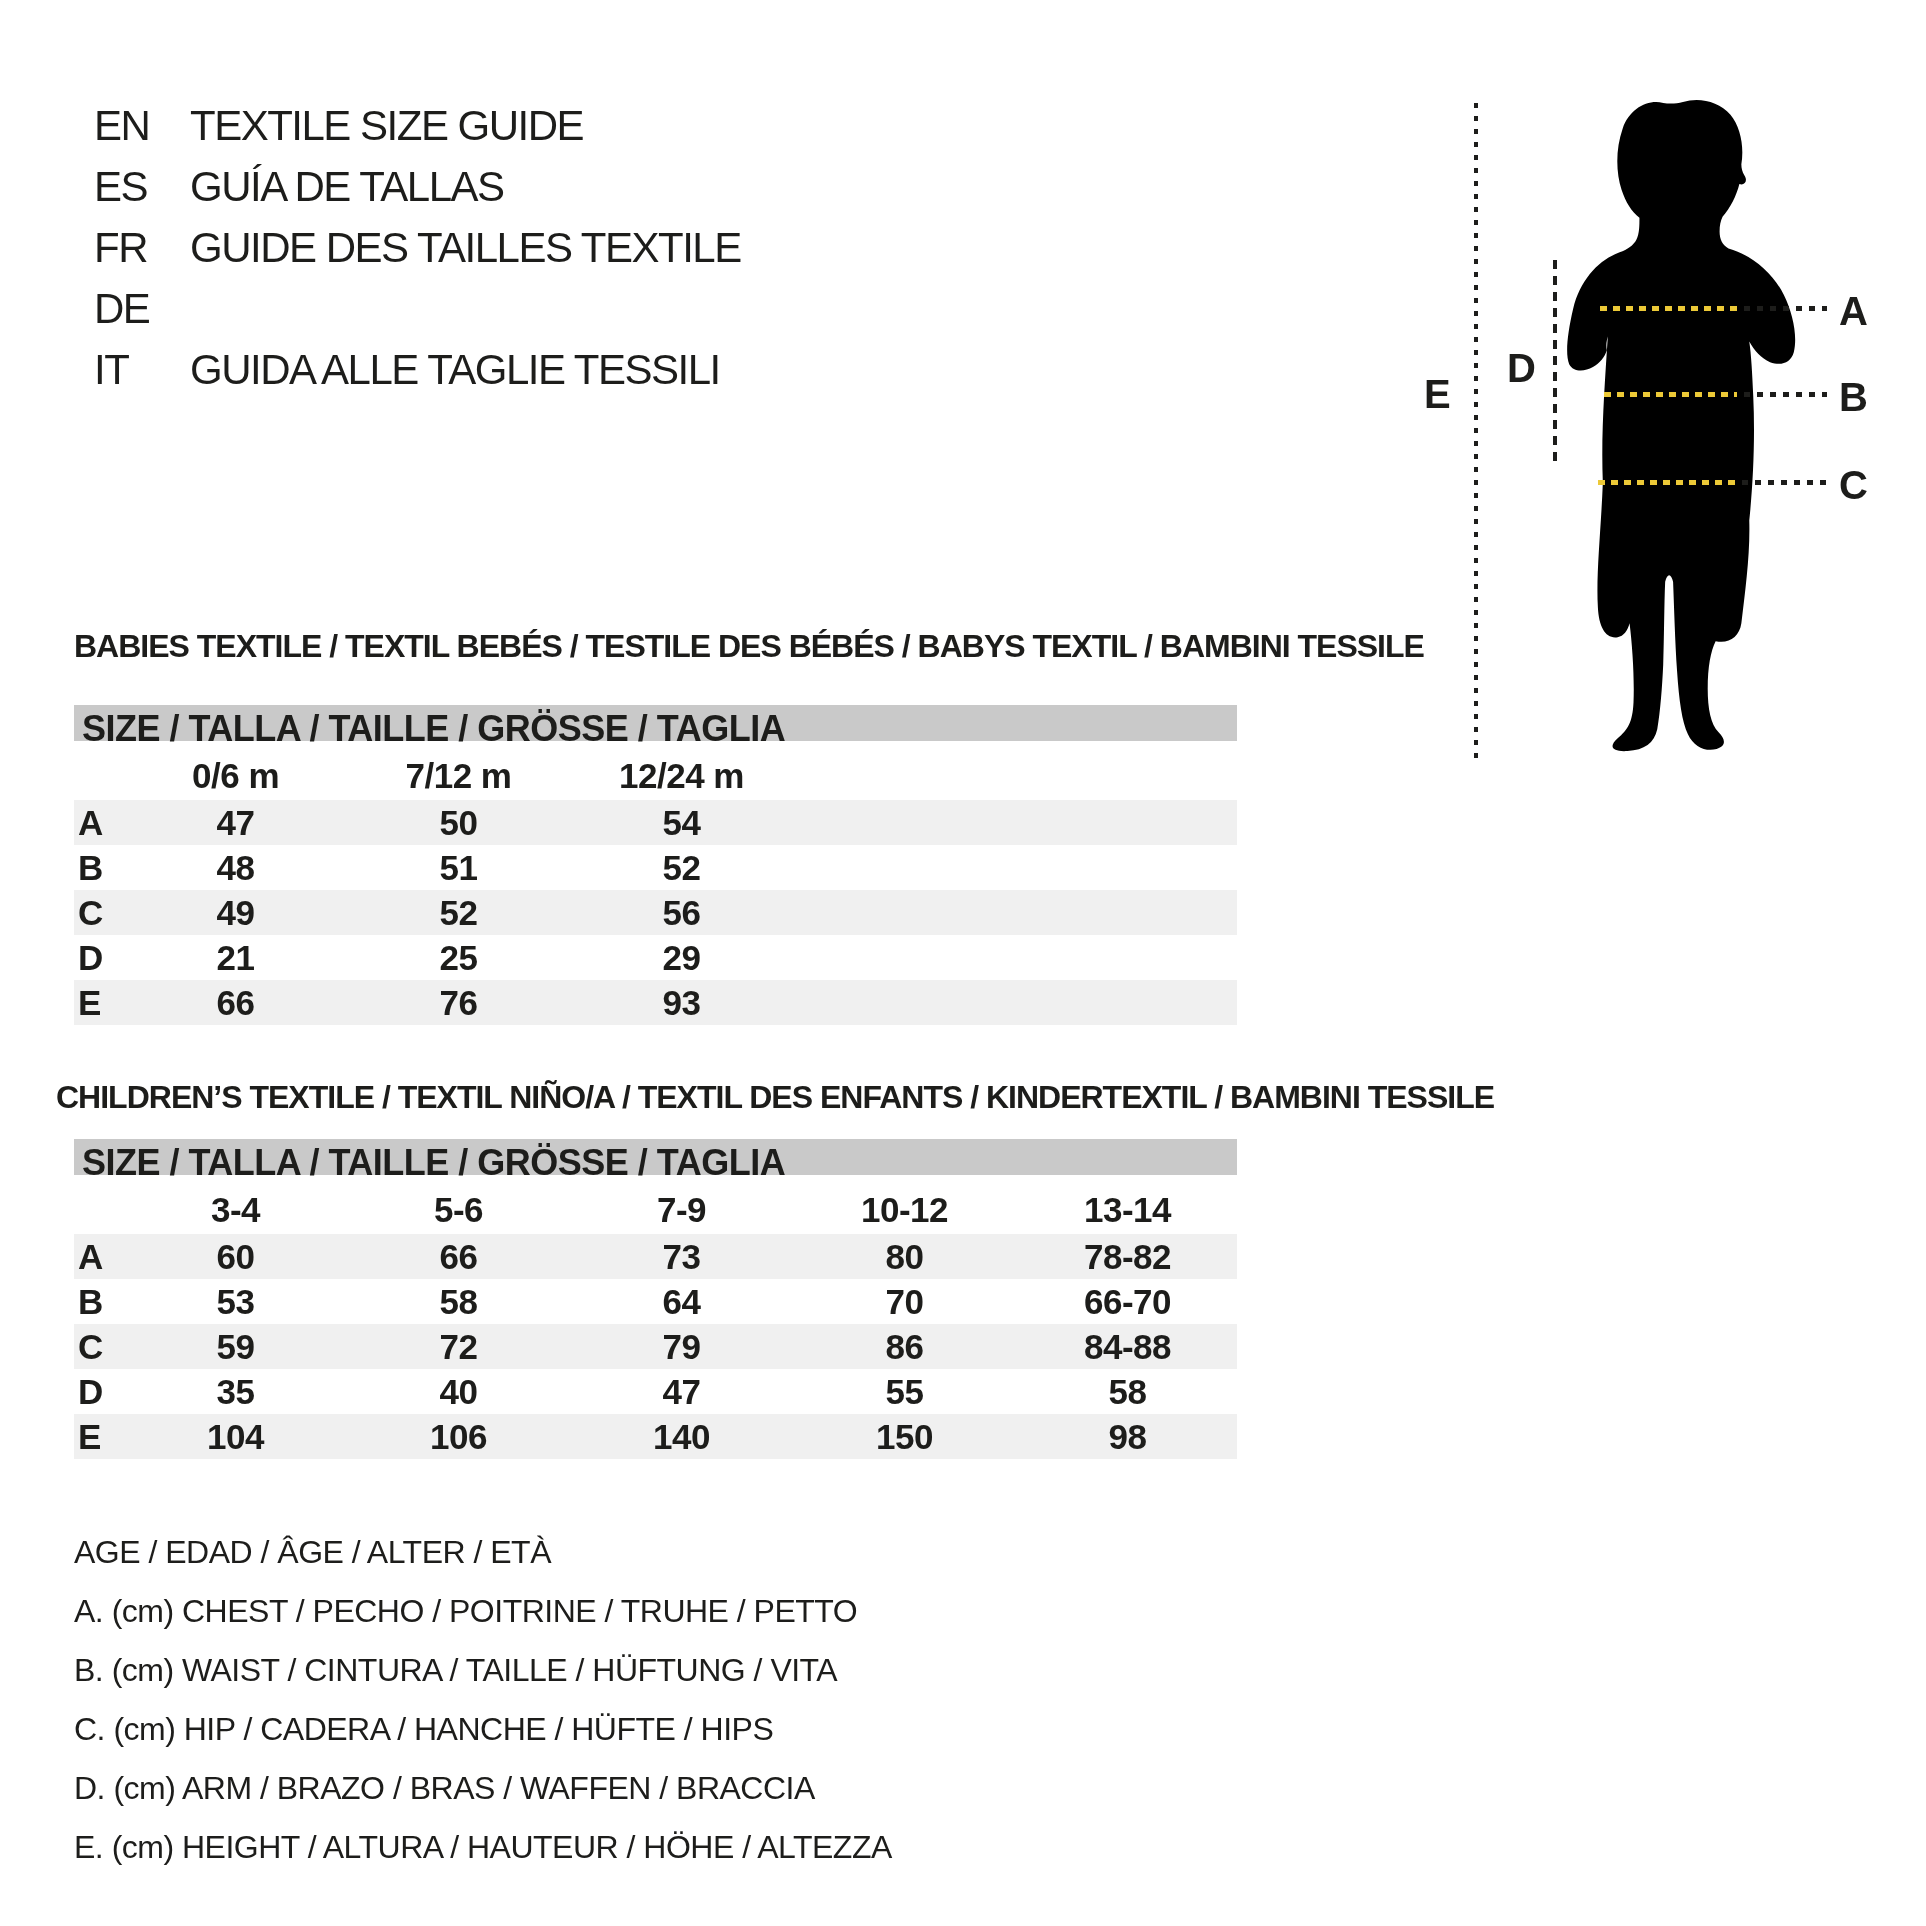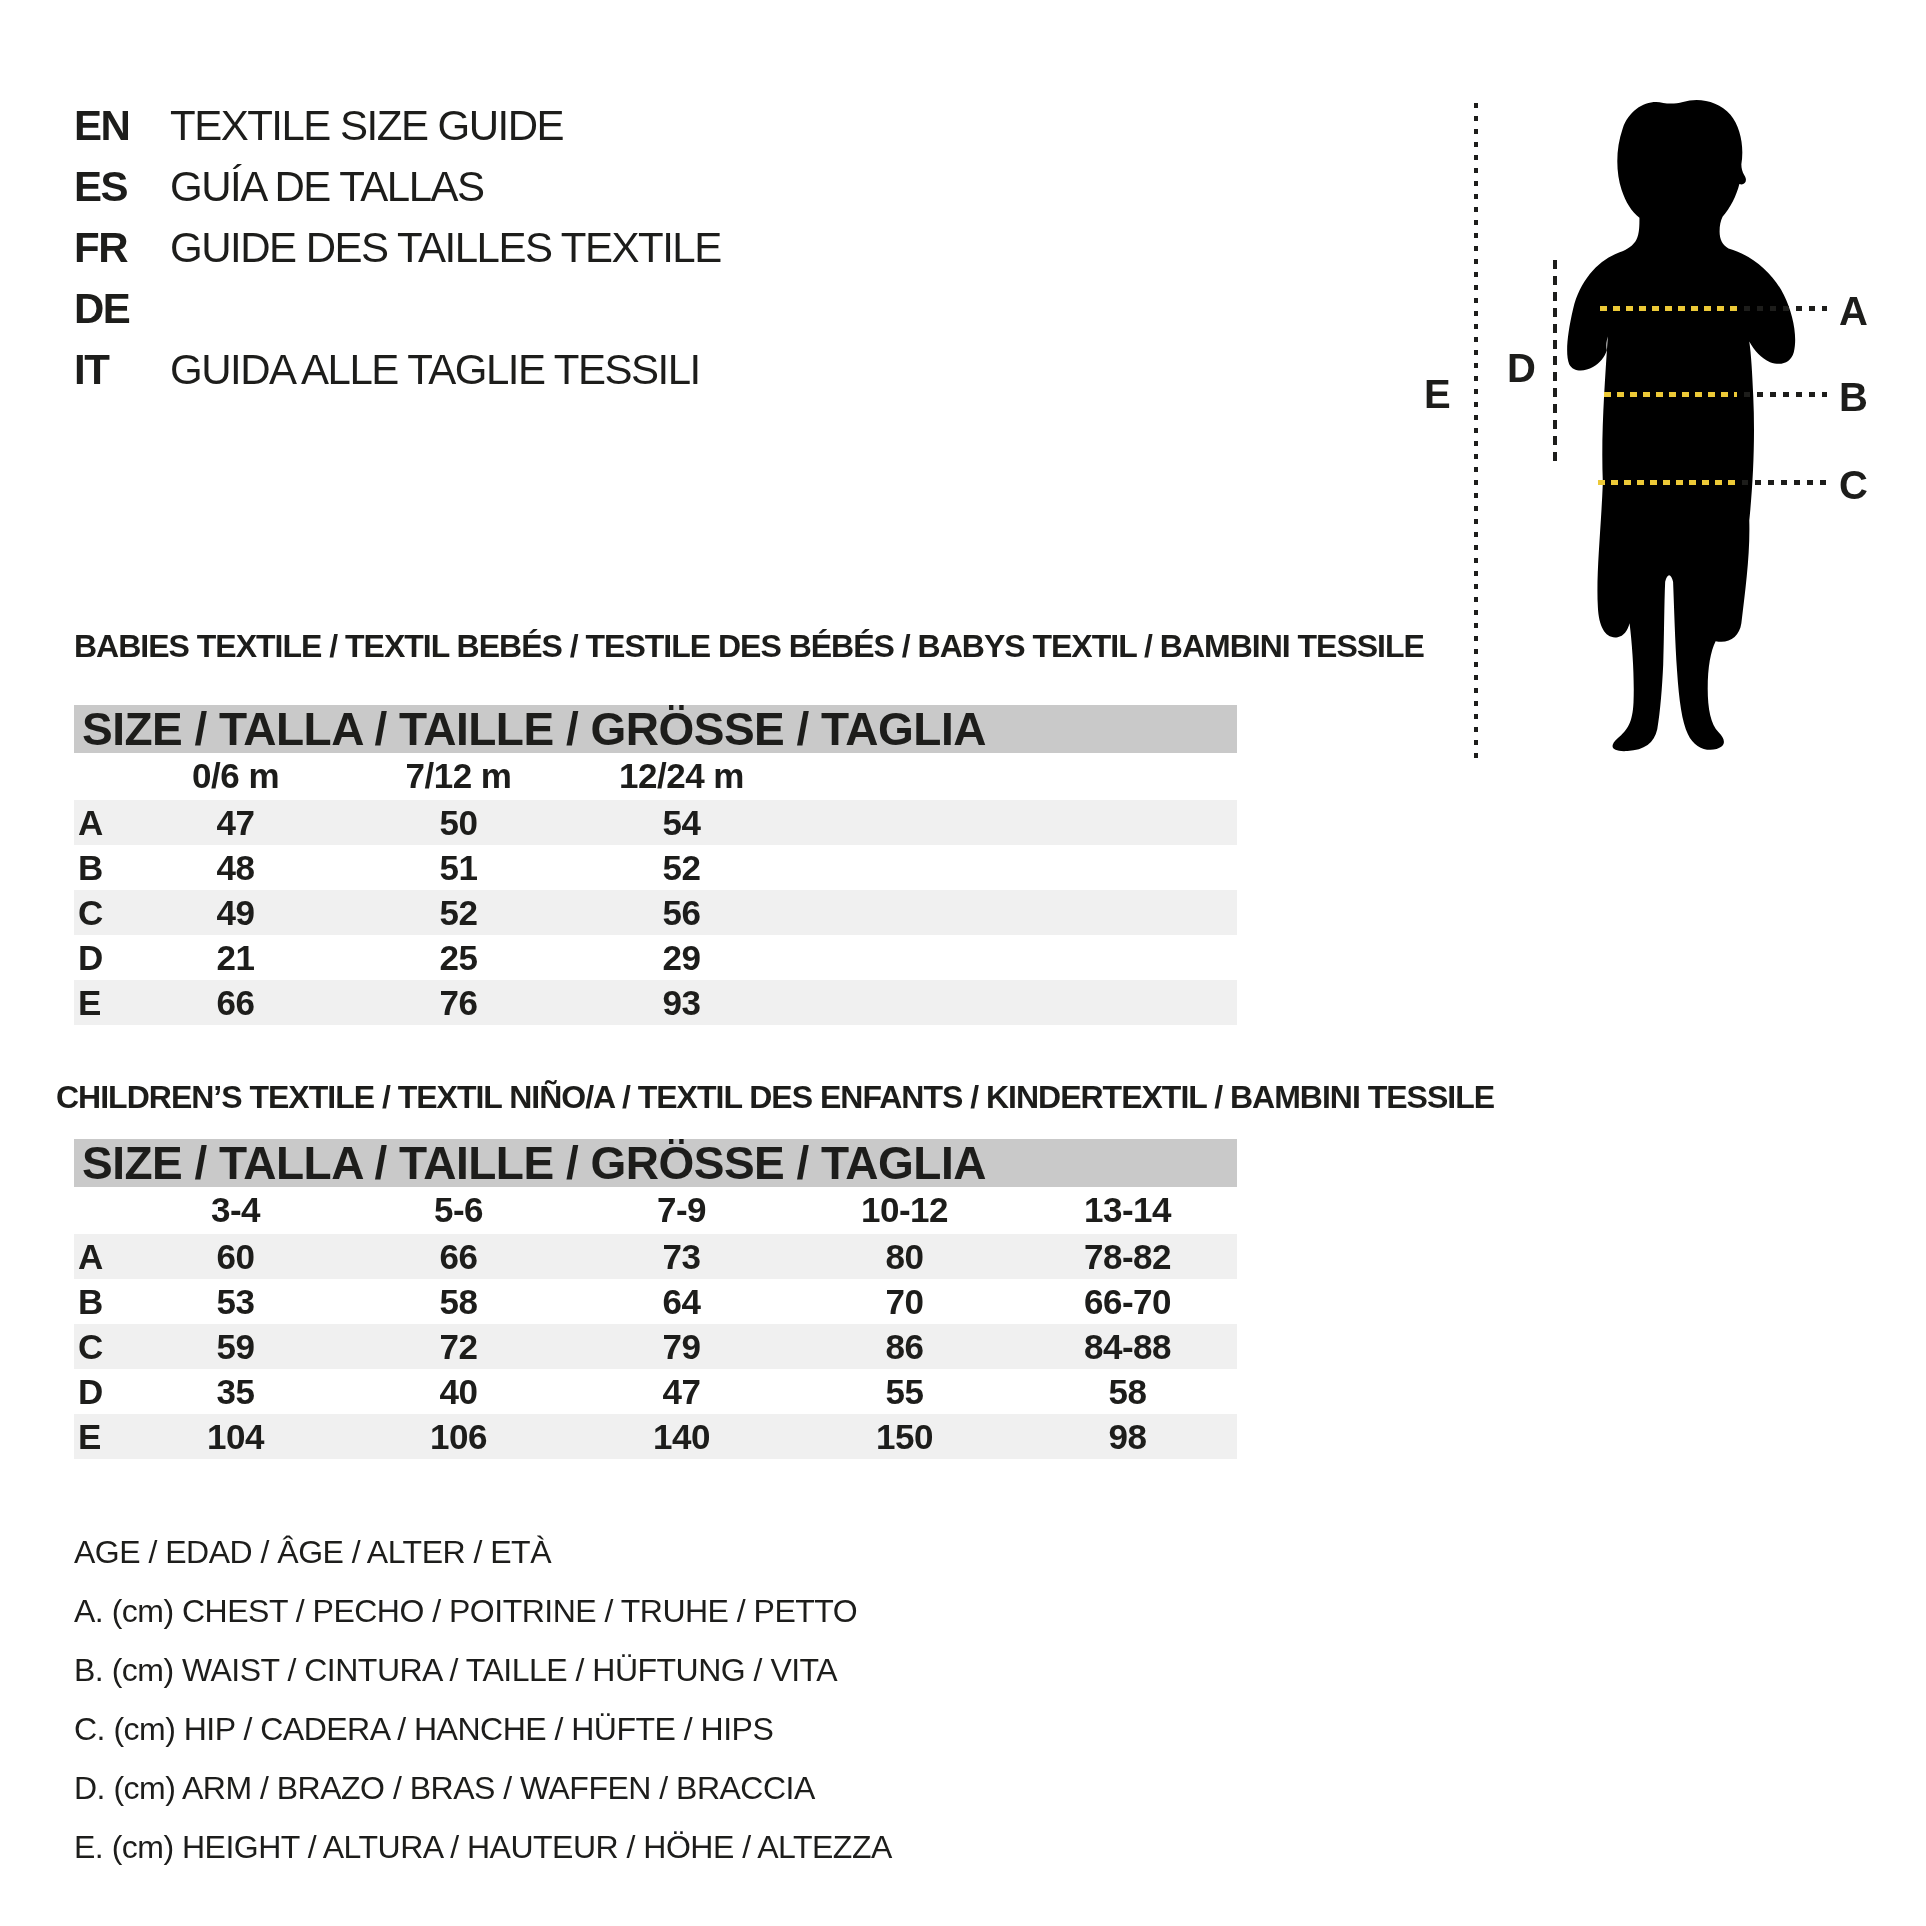--- a/index.html
+++ b/index.html
@@ -8,37 +8,37 @@
     background:var(--page_bg,#fff);
     font-family:"Liberation Sans",sans-serif;
     color:var(--text,#1d1d1b);
     position:relative;overflow:hidden;
   }
   .abs{position:absolute;}
 
   
   .langs{left:74px;top:95px;}
   .lang-row{display:flex;height:61px;align-items:center;}
-  .lang-code{width:96px;font-size:42px;font-weight:bold;letter-spacing:-1.5px;}
+  .lang-code{width:96px;font-size:42px;font-weight:normal;letter-spacing:-1.5px;margin-left:20px;}
   .lang-title{font-size:42px;font-weight:normal;letter-spacing:-1.5px;white-space:nowrap;}
 
   
   .vdot{width:4px;background-image:repeating-linear-gradient(to bottom,var(--text,#1d1d1b) 0 5px,transparent 5px 13px);}
   .vdash{width:4px;background-image:repeating-linear-gradient(to bottom,var(--text,#1d1d1b) 0 9px,transparent 9px 16px);}
   .ydash{height:5px;background-image:repeating-linear-gradient(to right,var(--accent_yellow,#ecc937) 0 7px,transparent 7px 13px);}
   .bdash{height:5px;background-image:repeating-linear-gradient(to right,var(--text,#1d1d1b) 0 6px,transparent 6px 13px);}
   .mlabel{font-size:40px;font-weight:bold;line-height:1;}
   .silhouette{color:var(--silhouette,#000);}
 
   
   .section-title{font-size:32px;font-weight:bold;letter-spacing:-1px;white-space:nowrap;}
   .size-bar{
-    left:74px;width:1163px;height:48px;
+    left:74px;width:1163px;height:36px;
     background:var(--table_header_bg,#c9c9c9);
-    font-size:46px;font-weight:bold;letter-spacing:-0.5px;
+    font-size:36px;font-weight:bold;letter-spacing:-0.5px;
     line-height:48px;padding-left:8px;box-sizing:border-box;
   }
   .table{left:74px;width:1163px;}
   .trow{display:grid;grid-template-columns:50px repeat(5,223px);height:45px;align-items:center;}
   .trow.hdr{height:48px;}
   .trow.stripe{background:var(--row_stripe_bg,#f0f0f0);}
   .cell{font-size:35px;font-weight:bold;text-align:center;letter-spacing:-0.5px;}
   .cell.lab{text-align:left;padding-left:4px;}
 
   

